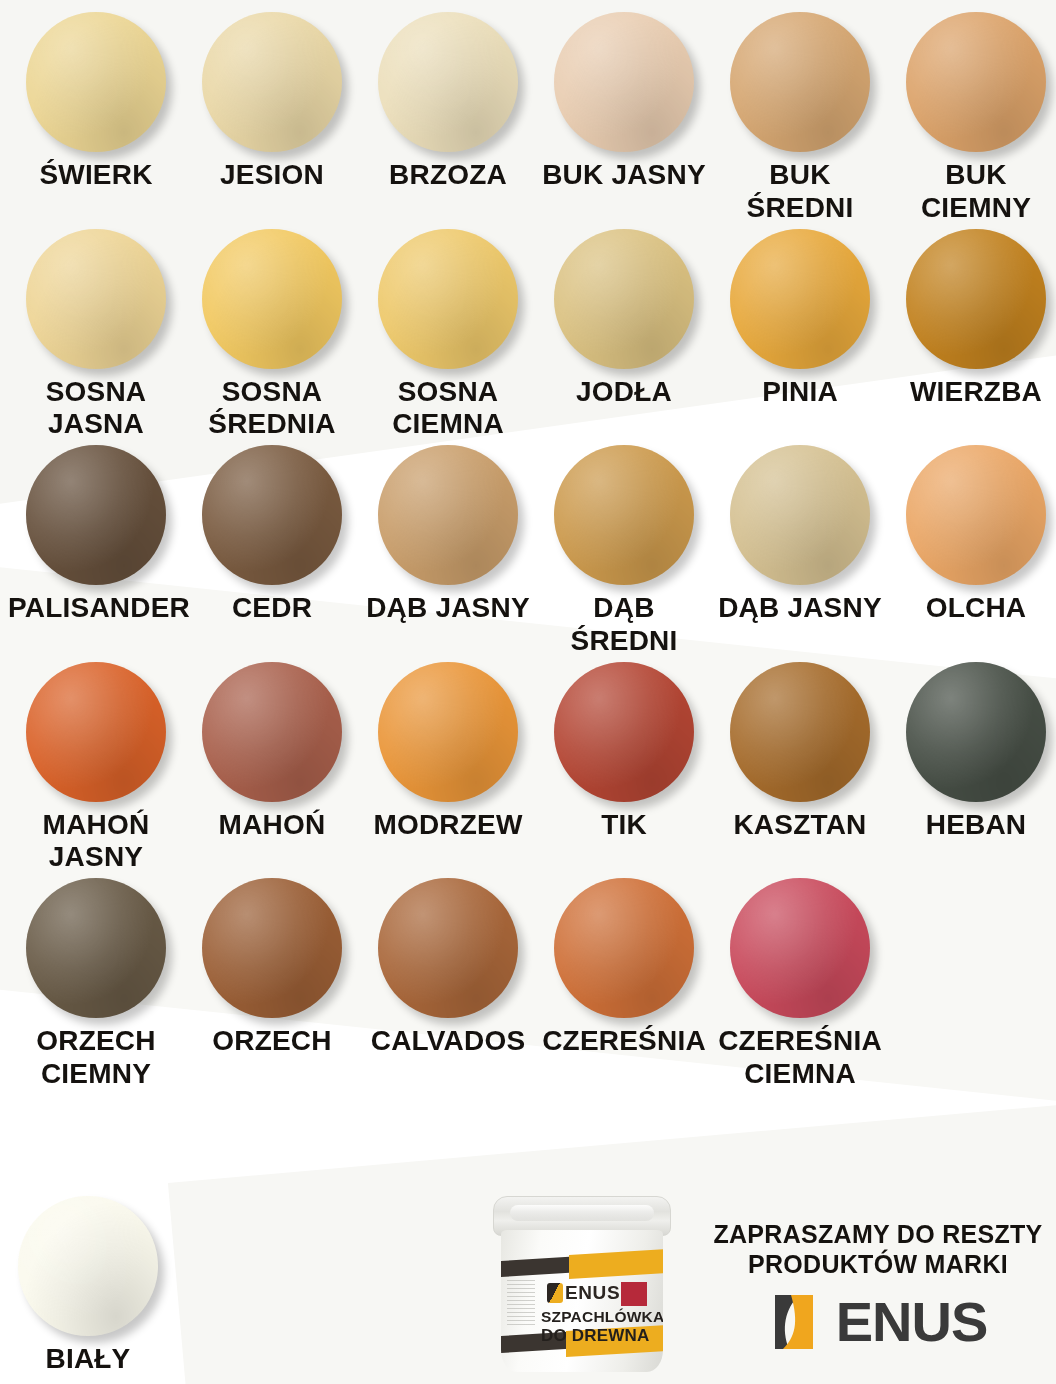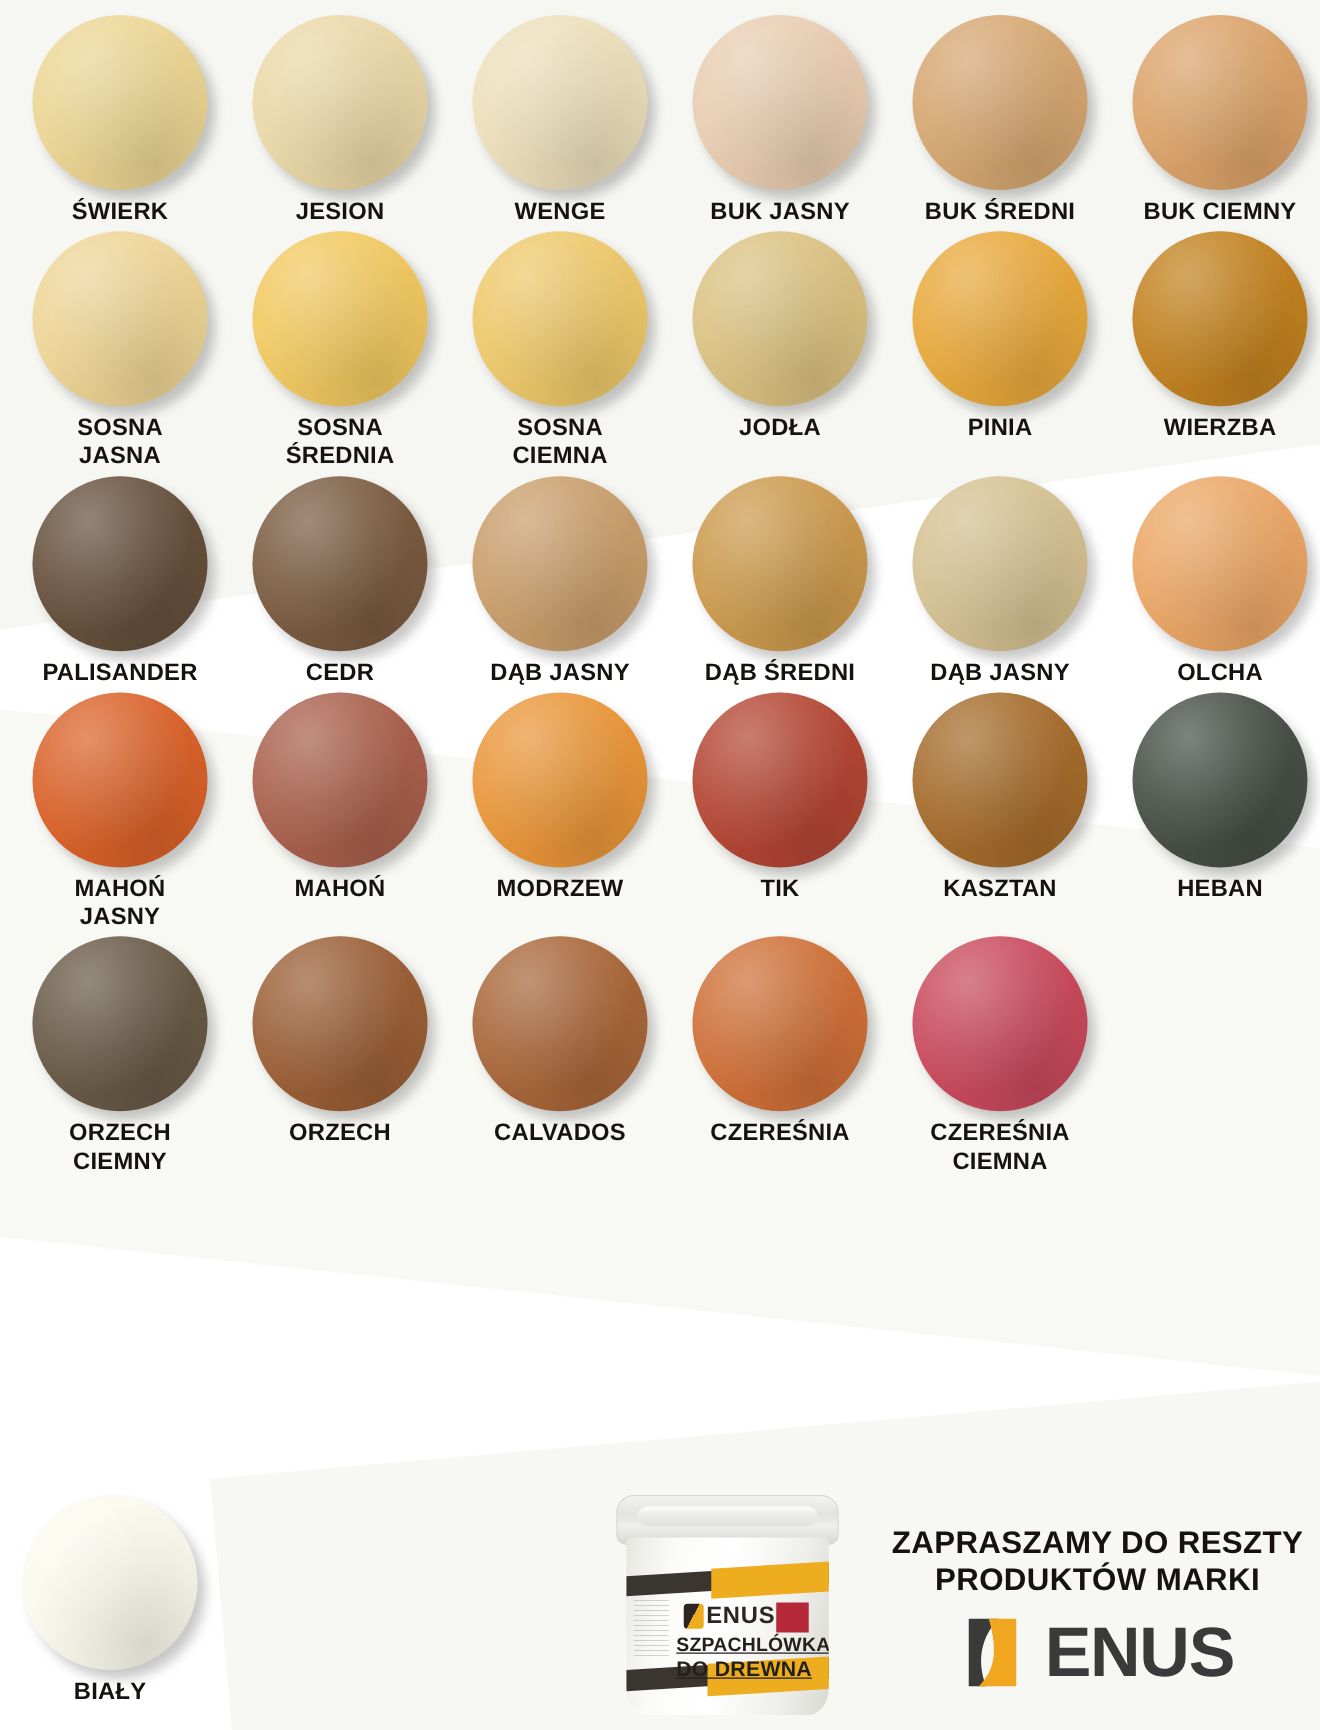--- a/index.html
+++ b/index.html
@@ -92,21 +92,21 @@
     inset: 0;
     border-radius: 50%;
     background:
       radial-gradient(ellipse at 32% 26%, rgba(255,255,255,0.30) 0%, rgba(255,255,255,0.10) 38%, rgba(255,255,255,0) 62%),
       radial-gradient(ellipse at 70% 86%, rgba(0,0,0,0.14) 0%, rgba(0,0,0,0.05) 40%, rgba(0,0,0,0) 68%);
   }
 
   .label {
     text-align: center;
     font-weight: 700;
-    font-size: 19px;
+    font-size: 28px;
     line-height: 1.17;
     letter-spacing: 0.2px;
     color: #15120f;
     width: 176px;
     margin-top: 1px;
     white-space: pre-line;
   }
 
   
   .footer {
@@ -201,21 +201,20 @@
     width: 16px; height: 20px;
     background: linear-gradient(118deg, #2c2622 0%, #2c2622 48%, #edad1f 48%, #edad1f 100%);
     border-radius: 3px;
   }
   .bucket-line1, .bucket-line2 {
     position: absolute;
     left: 40px;
     font-weight: 700;
     color: #231f1c;
     letter-spacing: 0.2px;
-    text-decoration: underline;
   }
   .bucket-line1 { top: 78px; font-size: 15.5px; }
   .bucket-line2 { top: 96px; font-size: 17px; }
   .bucket-red {
     position: absolute;
     right: 16px; top: 52px;
     width: 26px; height: 24px;
     background: #b6293a;
   }
   .bucket-sidetext {
@@ -282,21 +281,21 @@
       <div class="cell">
         <div class="disc-wrap">
           <div class="disc" style="background: rgb(234, 216, 167);"></div>
         </div>
         <div class="label">JESION</div>
       </div>
       <div class="cell">
         <div class="disc-wrap">
           <div class="disc" style="background: rgb(236, 223, 187);"></div>
         </div>
-        <div class="label">WENGE</div>
+        <div class="label">BRZOZA</div>
       </div>
       <div class="cell">
         <div class="disc-wrap">
           <div class="disc" style="background: rgb(233, 205, 177);"></div>
         </div>
         <div class="label">BUK JASNY</div>
       </div>
       <div class="cell">
         <div class="disc-wrap">
           <div class="disc" style="background: rgb(214, 167, 114);"></div>

